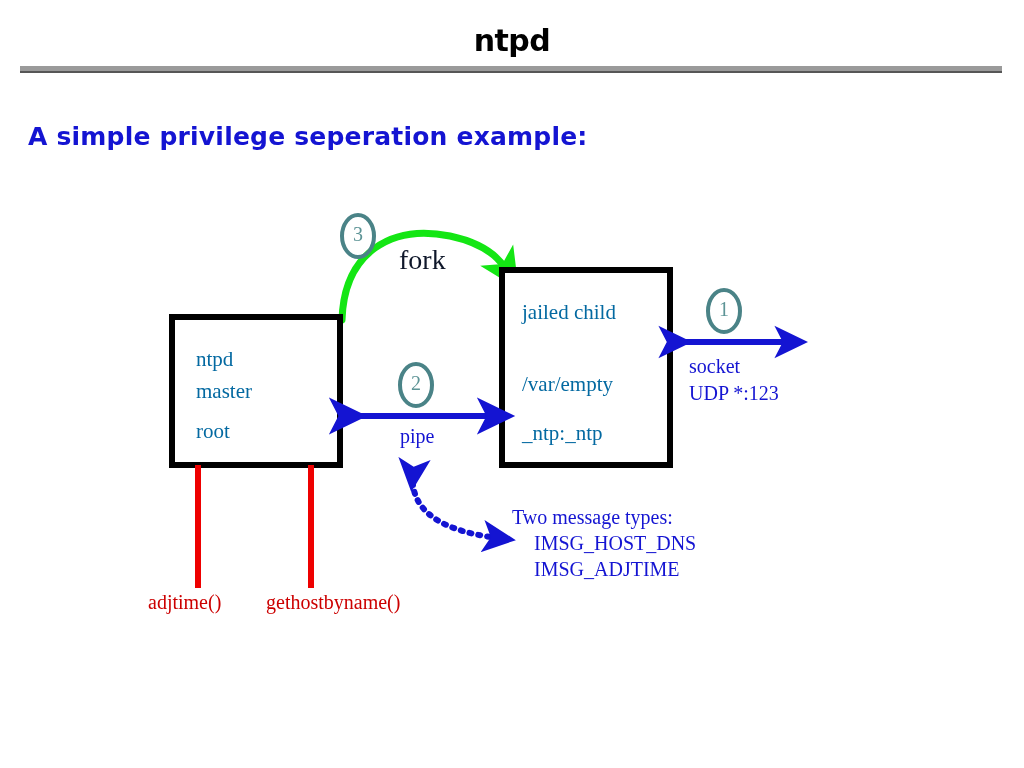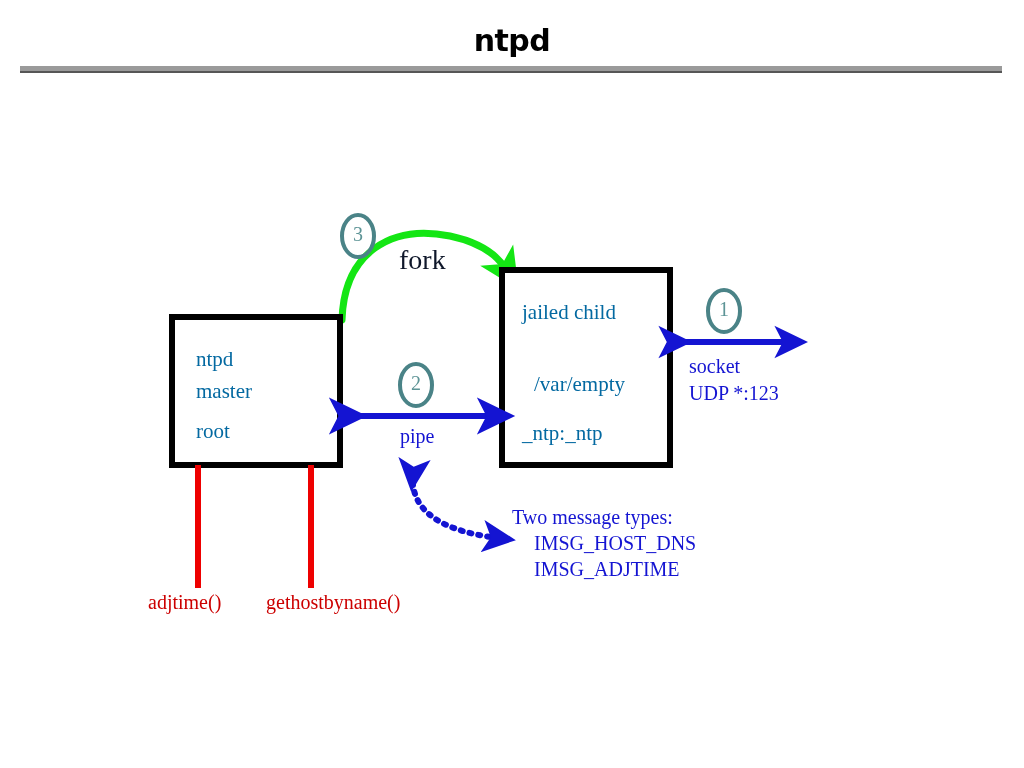--- a/index.html
+++ b/index.html
@@ -111,20 +111,21 @@
     width: 30px;
   }
 </style>
 </head>
 <body>
 
 <div id="slide">
 
   <div class="slide-title">ntpd</div>
   <div class="title-rule"></div>
+  <div class="subtitle">A simple privilege seperation example:</div>
 
   <svg id="diagram" viewBox="0 0 1024 768" xmlns="http://www.w3.org/2000/svg">
     <defs>
       <marker id="bluehead" markerWidth="7" markerHeight="7" refX="3.2" refY="3.5" orient="auto" markerUnits="strokeWidth">
         <path d="M0,0.4 L6.4,3.5 L0,6.6 L1.6,3.5 Z" fill="#1414d2"></path>
       </marker>
       <marker id="bluehead2" markerWidth="7" markerHeight="7" refX="3.2" refY="3.5" orient="auto" markerUnits="strokeWidth">
         <path d="M0,0.4 L6.4,3.5 L0,6.6 L1.6,3.5 Z" fill="#1414d2"></path>
       </marker>
       <marker id="bluehead3" markerWidth="6" markerHeight="6" refX="2.6" refY="3" orient="auto" markerUnits="strokeWidth">
@@ -160,21 +161,21 @@
 
   <div class="txt circ-num" style="left:343px; top:224px;">3</div>
   <div class="txt circ-num" style="left:401px; top:373px;">2</div>
   <div class="txt circ-num" style="left:709px; top:299px;">1</div>
 
   <div class="txt box-text" style="left:196px; top:348px;">ntpd</div>
   <div class="txt box-text" style="left:196px; top:380px;">master</div>
   <div class="txt box-text" style="left:196px; top:420px;">root</div>
 
   <div class="txt box-text" style="left:522px; top:301px;">jailed child</div>
-  <div class="txt box-text" style="left:522px; top:373px;margin-left:12px;">/var/empty</div>
+  <div class="txt box-text" style="left:522px; top:373px;">/var/empty</div>
   <div class="txt box-text" style="left:522px; top:422px;">_ntp:_ntp</div>
 
   <div class="txt green-label" style="left:399px; top:245px;">fork</div>
   <div class="txt blue-label" style="left:400px; top:426px;">pipe</div>
   <div class="txt blue-label" style="left:689px; top:356px;">socket</div>
   <div class="txt blue-label" style="left:689px; top:383px;">UDP *:123</div>
 
 
   <div class="txt red-label" style="left:148px; top:592px;">adjtime()</div>
   <div class="txt red-label" style="left:266px; top:592px;">gethostbyname()</div>

